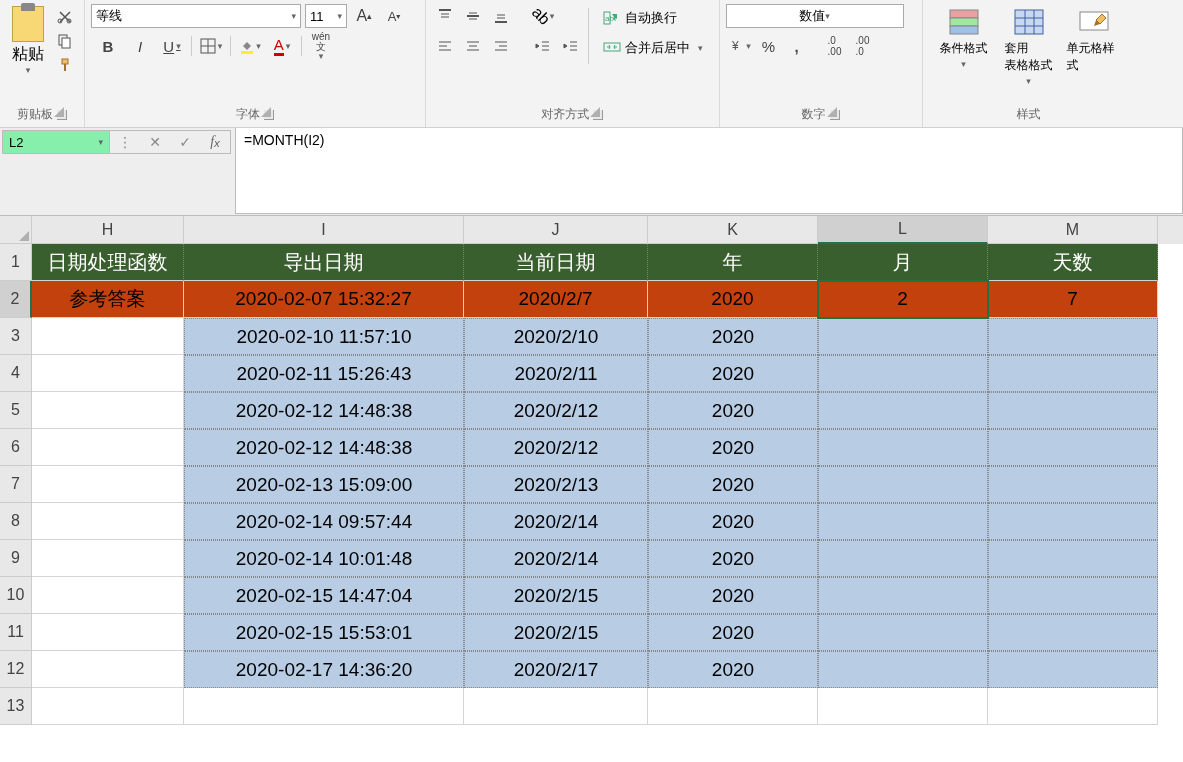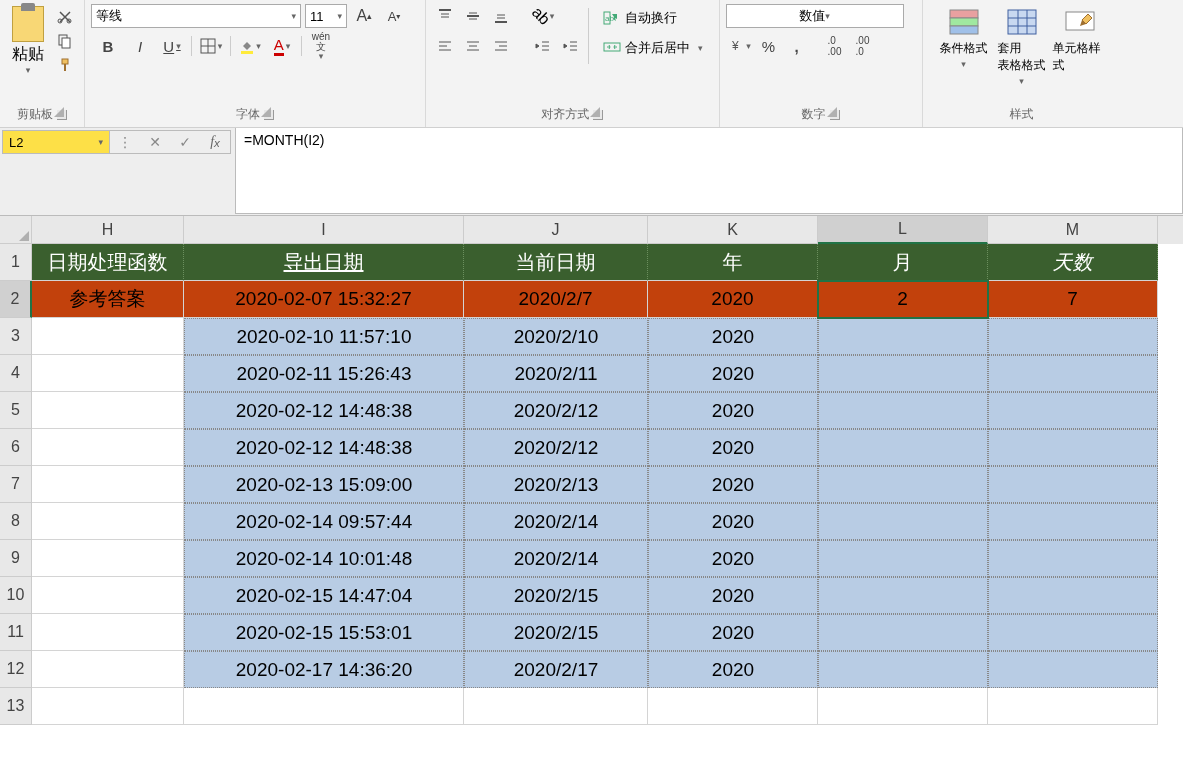--- a/index.html
+++ b/index.html
@@ -35,27 +35,27 @@
 .abtn { width: 26px; height: 24px; display: flex; align-items: center; justify-content: center; cursor: pointer; }
 .abtn svg { stroke: #555; }
 
 .wrap-block { display: flex; flex-direction: column; gap: 6px; padding: 2px 6px; }
 .wrap-btn { display: flex; align-items: center; gap: 4px; height: 24px; padding: 0 4px; cursor: pointer; font-size: 13px; }
 
 .num-block { display: flex; flex-direction: column; gap: 6px; width: 190px; }
 .num-format { width: 178px; height: 24px; border: 1px solid #aaa; background: #fff; font-size: 13px; padding: 0 6px; display: flex; align-items: center; justify-content: center; }
 .num-row { display: flex; gap: 2px; align-items: center; padding-left: 2px; }
 
-.style-block { display: flex; gap: 4px; padding: 2px 8px; }
+.style-block { display: flex; gap: 11px; padding: 2px 8px; }
 .style-btn { display: flex; flex-direction: column; align-items: center; width: 54px; cursor: pointer; font-size: 12px; gap: 2px; }
 .style-icon { width: 32px; height: 32px; }
 
 
 .formula-bar { height: 88px; background: #eee; border-bottom: 1px solid #bbb; display: flex; align-items: flex-start; }
-.name-box { width: 108px; height: 24px; border: 1px solid #bbb; background: #fde047; margin: 2px 0 0 2px; font-size: 13px; padding: 0 6px; display: flex; align-items: center; justify-content: space-between; }
+.name-box { width: 108px; height: 24px; border: 1px solid #bbb; background: #86efac; margin: 2px 0 0 2px; font-size: 13px; padding: 0 6px; display: flex; align-items: center; justify-content: space-between; }
 .fx-btns { display: flex; align-items: center; height: 24px; margin-top: 2px; border: 1px solid #bbb; border-left: none; background: #eee; }
 .fx-b { width: 30px; height: 24px; display: flex; align-items: center; justify-content: center; color: #888; cursor: pointer; font-size: 14px; }
 .fx { font-style: italic; font-family: "Times New Roman", serif; color: #666; }
 .formula-in { flex: 1; height: 86px; border: 1px solid #bbb; border-top: none; background: #fff; margin-left: 4px; padding: 4px 8px; font-size: 14px; }
 
 
 .grid-area { background: #fff; height: calc(762px - 128px - 88px); overflow: hidden; position: relative; }
 .col-headers { display: flex; height: 28px; background: #e8e8e8; position: sticky; top: 0; }
 .corner { width: 32px; border-right: 1px solid #ccc; border-bottom: 1px solid #ccc; background: #e8e8e8; position: relative; }
 .corner::after { content: ""; position: absolute; right: 2px; bottom: 2px; width: 0; height: 0; border-left: 10px solid transparent; border-bottom: 10px solid #b0b0b0; }
@@ -353,25 +353,25 @@
       <div class="ch" style="width: 280px;">I</div>
       <div class="ch" style="width: 184px;">J</div>
       <div class="ch" style="width: 170px;">K</div>
       <div class="ch sel" style="width: 170px;">L</div>
       <div class="ch" style="width: 170px;">M</div>
     </div>
   <div id="rows">
       <div class="row" style="height: 37px;">
         <div class="rh" style="height: 37px;">1</div>
         <div class="cell hdr" style="width: 152px; height: 37px;">日期处理函数</div>
-        <div class="cell hdr" style="width: 280px; height: 37px; text-decoration: underline;">导出日期</div>
+        <div class="cell hdr" style="width: 280px; height: 37px;">导出日期</div>
         <div class="cell hdr" style="width: 184px; height: 37px;">当前日期</div>
         <div class="cell hdr" style="width: 170px; height: 37px;">年</div>
         <div class="cell hdr" style="width: 170px; height: 37px;">月</div>
-        <div class="cell hdr" style="width: 170px; height: 37px; font-style: italic;">天数</div>
+        <div class="cell hdr" style="width: 170px; height: 37px;">天数</div>
       </div>
       <div class="row" style="height: 37px;">
         <div class="rh sel" style="height: 37px;">2</div>
         <div class="cell ref" style="width: 152px; height: 37px;">参考答案</div>
         <div class="cell ref" style="width: 280px; height: 37px;">2020-02-07 15:32:27</div>
         <div class="cell ref" style="width: 184px; height: 37px;">2020/2/7</div>
         <div class="cell ref" style="width: 170px; height: 37px;">2020</div>
         <div class="cell ref active-cell" style="width: 170px; height: 37px;">2</div>
         <div class="cell ref" style="width: 170px; height: 37px;">7</div>
       </div>

